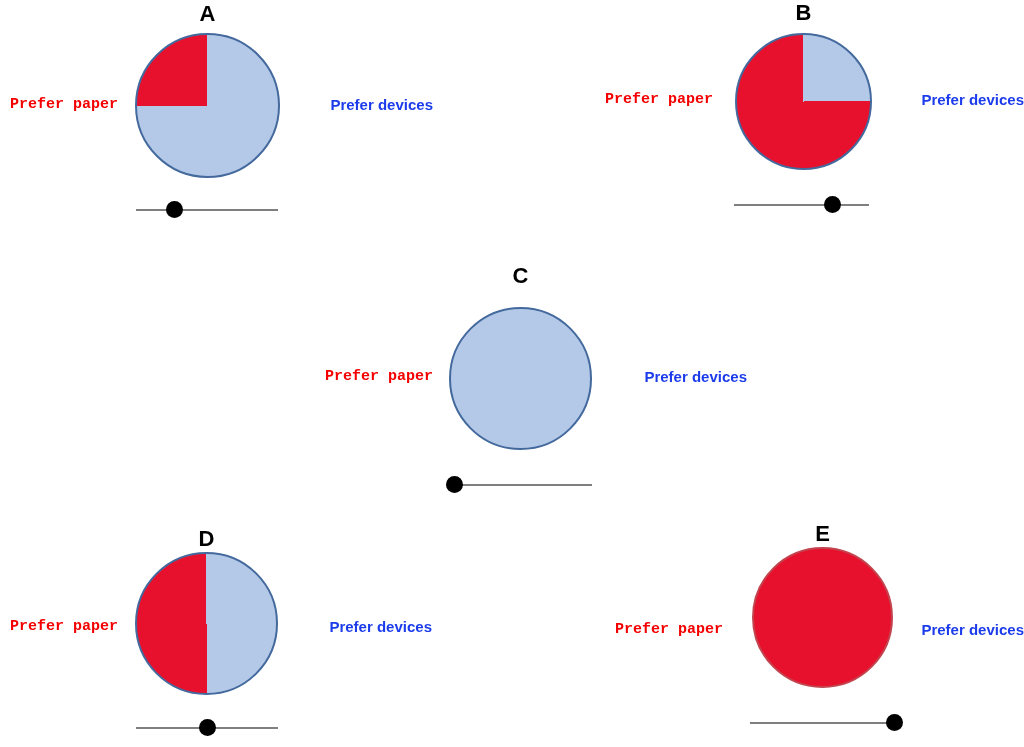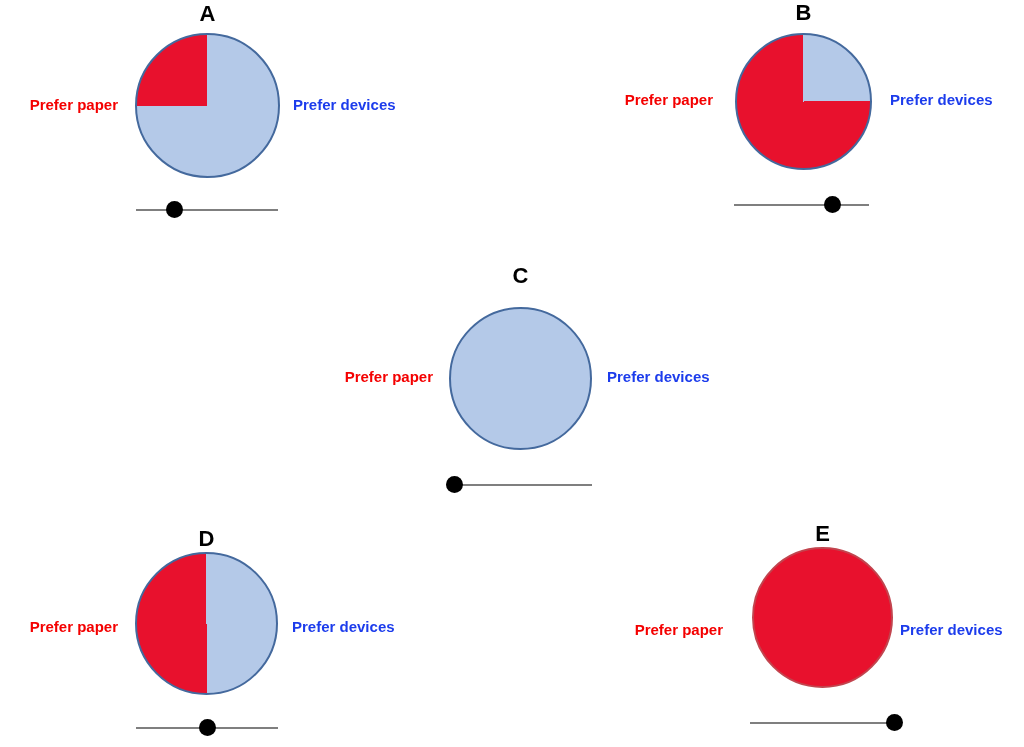--- a/index.html
+++ b/index.html
@@ -29,22 +29,22 @@
     border: 2px solid #44699D;
     box-sizing: border-box;
   }
   .side-label {
     position: absolute;
     font-weight: bold;
     font-size: 15px;
     line-height: 18px;
     white-space: nowrap;
   }
-  .side-label.paper { text-align: right; }
-  .side-label.devices { text-align: left; }
+  .side-label.paper { text-align: right; font-family: Liberation Mono, monospace; }
+  .side-label.devices { text-align: right; }
   .slider {
     position: absolute;
     height: 2px;
   }
   .slider-line {
     position: absolute;
     left: 0; top: 0;
     width: 100%;
     height: 2px;
   }

